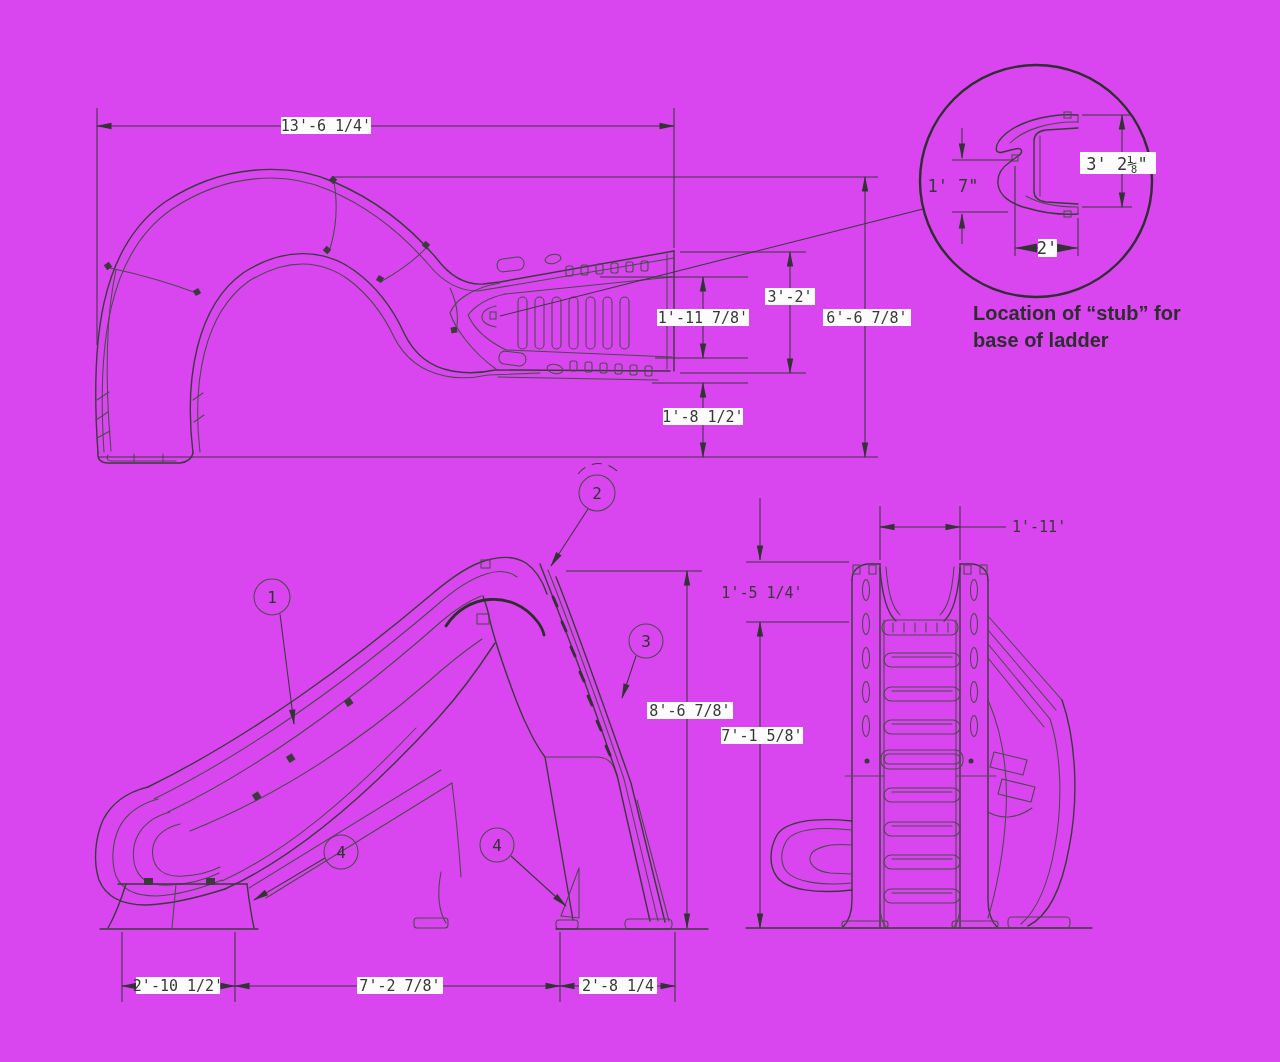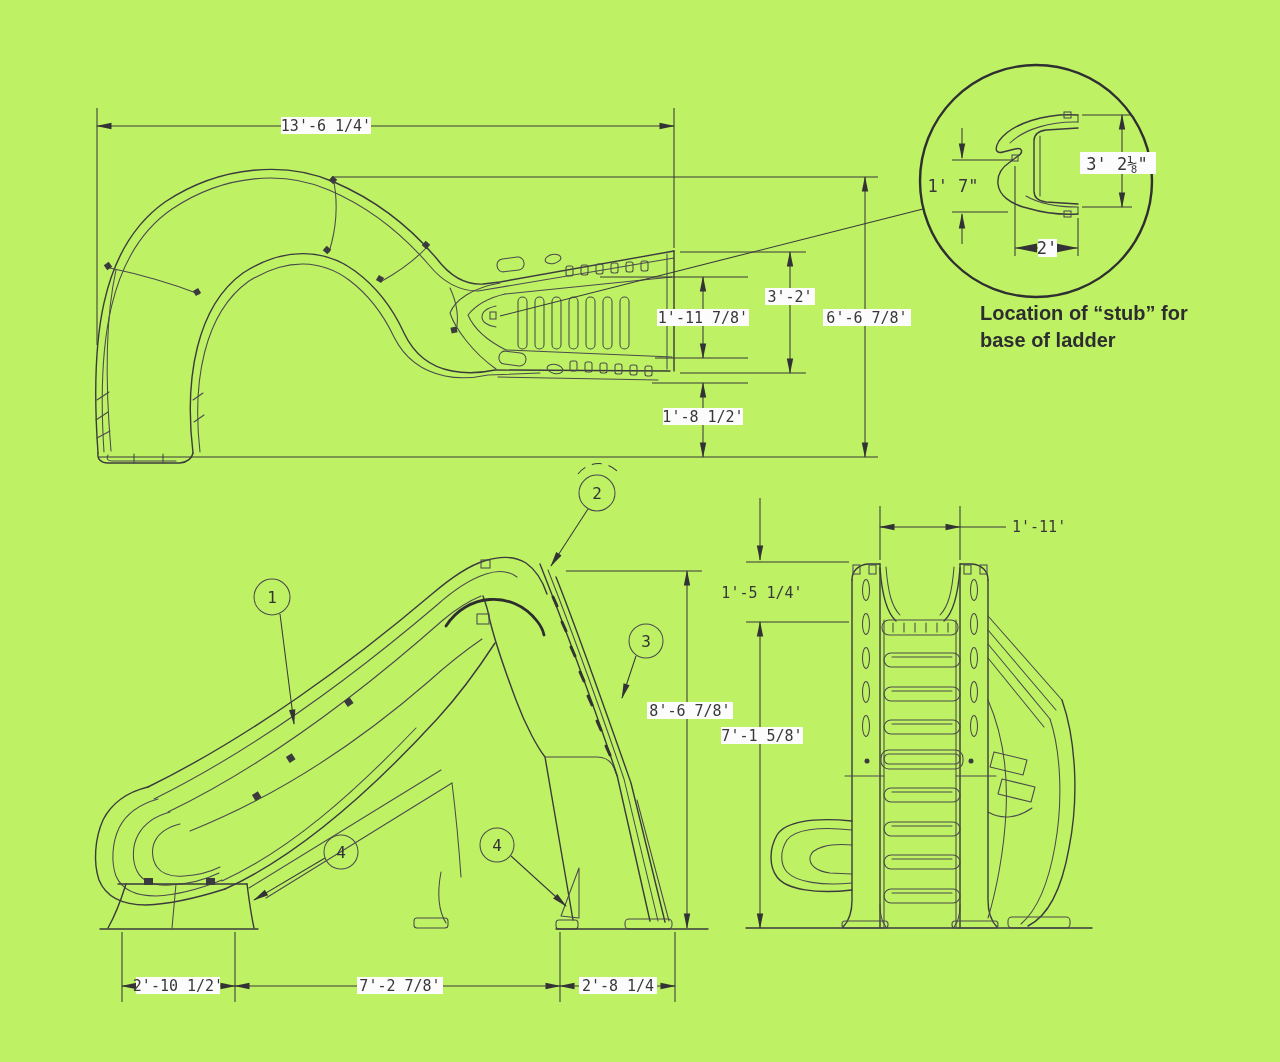--- a/index.html
+++ b/index.html
@@ -1,33 +1,33 @@
 <!DOCTYPE html>
 <html><head>
 <meta charset="utf-8">
 <style>
   html,body{margin:0;padding:0;background:#fcfcfc;}
-  .stage{position:relative;width:1280px;height:1062px;background:#bef264;overflow:hidden;
+  .stage{position:relative;width:1280px;height:1062px;background:#d946ef;overflow:hidden;
          font-family:"Liberation Sans",sans-serif;}
   svg{position:absolute;left:0;top:0;}
   .ln    {fill:none;stroke:#3b3b3d;stroke-width:1.4;stroke-linecap:round;stroke-linejoin:round;}
   .ln2   {fill:none;stroke:#4a4a4c;stroke-width:1.05;stroke-linecap:round;stroke-linejoin:round;}
   .dimln {fill:none;stroke:#39393b;stroke-width:1.05;}
   .heavy {fill:none;stroke:#2f2f31;stroke-width:2.4;}
   .swoosh{fill:none;stroke:#2d2d2f;stroke-width:2.8;stroke-linecap:round;}
   .clip  {fill:#3b3b3d;stroke:none;}
   .slot  {fill:none;stroke:#4a4a4c;stroke-width:1.05;}
   .dash  {stroke:#333335;stroke-width:3;stroke-linecap:round;}
   .arrf  {fill:#333335;stroke:none;}
   .tbg   {fill:#fcfcfc;stroke:none;}
   .dim   {font-family:"DejaVu Sans Mono",monospace;font-size:15px;fill:#38383a;}
   .dimlg {font-family:"DejaVu Sans Mono",monospace;font-size:17px;fill:#38383a;}
   .callout-num{font-family:"DejaVu Sans Mono",monospace;font-size:16px;fill:#333335;}
   .caption{position:absolute;left:973px;top:300px;width:260px;
-           font-weight:bold;font-size:20px;line-height:27px;color:#2d2d30;margin-left:7px;}
+           font-weight:bold;font-size:20px;line-height:27px;color:#2d2d30;}
 </style>
 </head>
 <body>
 
 <div class="stage">
 <svg width="1280" height="1062" viewBox="0 0 1280 1062">
   <defs>
     <marker id="arr" orient="auto-start-reverse" markerWidth="17" markerHeight="8" refX="15" refY="4" markerUnits="userSpaceOnUse">
       <path d="M0.5,0.8 L16,4 L0.5,7.2 Z" fill="#333335"></path>
     </marker>

